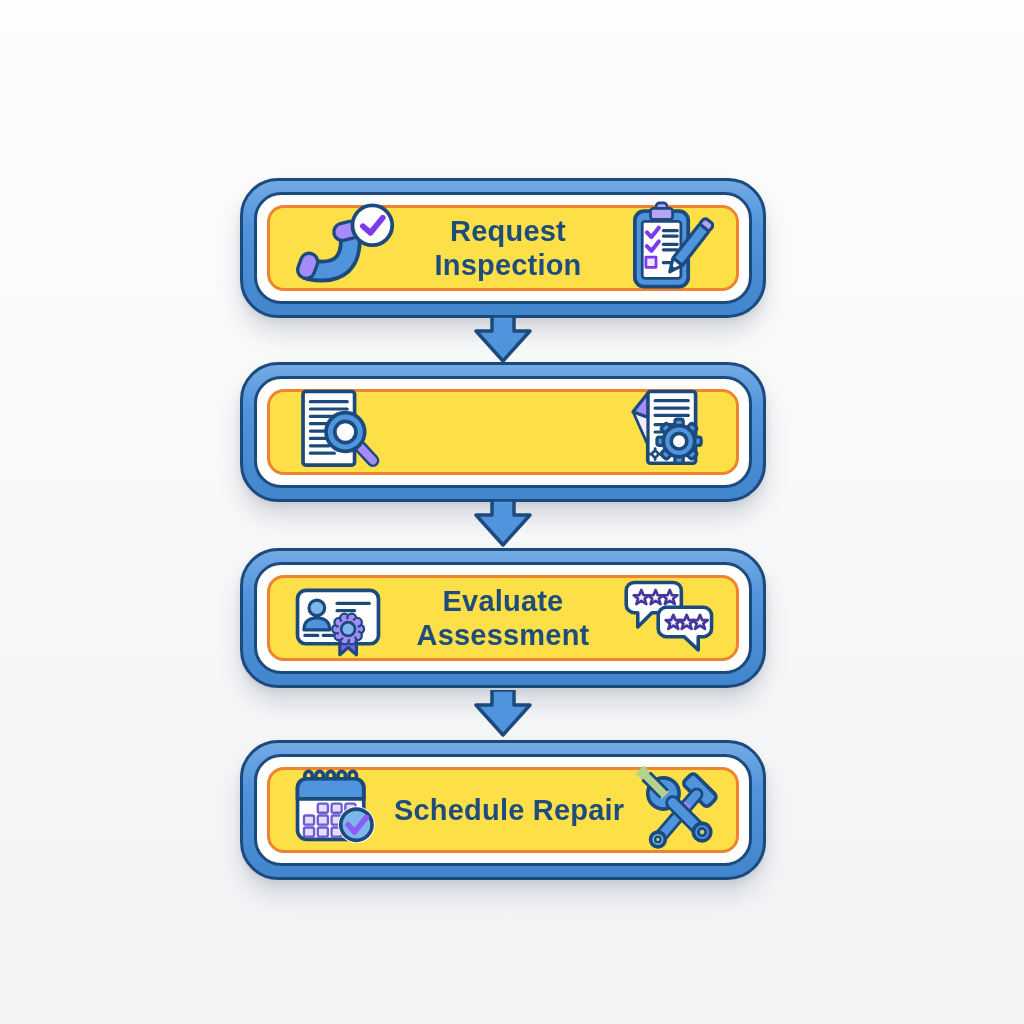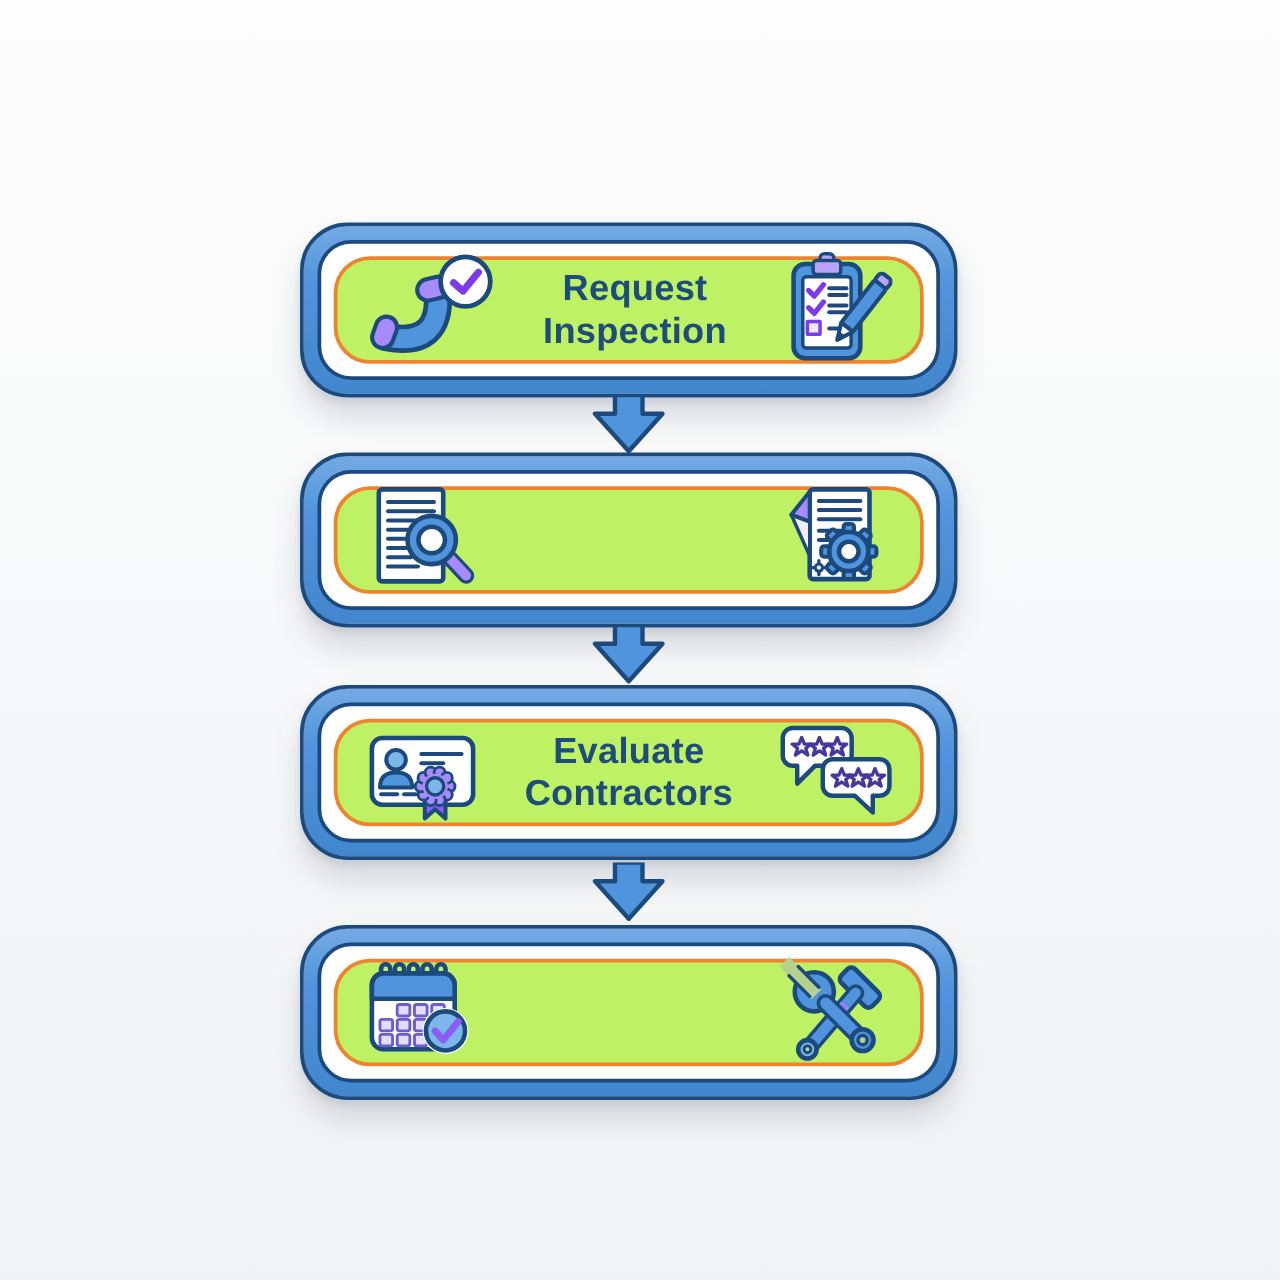--- a/index.html
+++ b/index.html
@@ -16,22 +16,22 @@
     border:3px solid #1c4a7d;border-radius:38px;
     background:linear-gradient(180deg,#74aae3 0%,#4f94dc 35%,#4286cd 100%);
     padding:11px;
     box-shadow:0 16px 22px rgba(90,100,120,.20), 0 4px 6px rgba(90,100,120,.12);
   }
   .ring-white{
     height:100%;box-sizing:border-box;background:#ffffff;
     border:3px solid #1c4a7d;border-radius:27px;padding:10px;
   }
   .ring-green{
-    height:100%;box-sizing:border-box;background:#bef264;
-    border:3px solid #ee8330;border-radius:29px;
+    height:100%;box-sizing:border-box;background:#fde047;
+    border:3px solid #ee8330;border-radius:17px;
     display:flex;align-items:center;justify-content:space-between;
     padding:0 20px;gap:8px;
   }
   .icon{width:96px;height:98px;flex:0 0 auto;display:flex;align-items:center;justify-content:center;}
   .icon svg{display:block;}
   .icon-wide{width:106px;}
   .label{
     flex:1;text-align:center;font-weight:bold;font-size:29px;line-height:1.18;
     color:#1e4d7d;white-space:pre;letter-spacing:.2px;
   }
@@ -180,21 +180,21 @@
               <circle cx="50.9" cy="54.7" r="4.8"></circle>
                 <circle cx="57.1" cy="50.1" r="4.8"></circle>
               <circle cx="64.9" cy="50.1" r="4.8"></circle>
                 <circle cx="71.1" cy="54.7" r="4.8"></circle>
             </g>
             <circle cx="61" cy="62" r="11" fill="#a78bfa"></circle>
             <circle cx="61" cy="62" r="7.5" fill="#7db6e8" stroke="#1c4a7d" stroke-width="3"></circle>
           </svg>
         </div>
         <div class="label">Evaluate
-Contractors</div>
+Assessment</div>
         <div class="icon">
           <svg width="100" height="92" viewBox="0 0 108 100" fill="none" stroke-linejoin="round">
             <defs>
               <path id="st" d="M 0 -8.5 L 2.5 -2.6 L 8.6 -2.6 L 3.7 1.3 L 5.6 7.3 L 0 3.6 L -5.6 7.3 L -3.7 1.3 L -8.6 -2.6 L -2.5 -2.6 Z" fill="#f3f0ff" stroke="#44399b" stroke-width="3" stroke-linejoin="round"></path>
             </defs>
             <path d="M16,10 h44 a9,9 0 0 1 9,9 v16 a9,9 0 0 1 -9,9 H36 L20,60 V44 h-4 a9,9 0 0 1 -9,-9 V19 a9,9 0 0 1 9,-9 Z" fill="#ffffff" stroke="#1c4a7d" stroke-width="4"></path>
             <use href="#st" transform="translate(24,27)"></use>
             <use href="#st" transform="translate(40,27)"></use>
             <use href="#st" transform="translate(56,27)"></use>
             <path d="M52,38 h42 a9,9 0 0 1 9,9 v15 a9,9 0 0 1 -9,9 h-6 v15 L72,71 H52 a9,9 0 0 1 -9,-9 V47 a9,9 0 0 1 9,-9 Z" fill="#ffffff" stroke="#1c4a7d" stroke-width="4"></path>
@@ -237,20 +237,21 @@
                 <rect x="60" y="56" width="11" height="10" rx="2"></rect>
               <rect x="15" y="69" width="11" height="10" rx="2"></rect>
                 <rect x="30" y="69" width="11" height="10" rx="2"></rect>
                 <rect x="45" y="69" width="11" height="10" rx="2"></rect>
             </g>
             <circle cx="72" cy="66" r="20" fill="#ffffff"></circle>
             <circle cx="72" cy="66" r="17" fill="#7db6e8" stroke="#1c4a7d" stroke-width="4"></circle>
             <path d="M 63 66 L 70 74 L 83 58" stroke="#8b5cf6" stroke-width="6" fill="none" stroke-linecap="round" stroke-linejoin="round"></path>
           </svg>
         </div>
+        <div class="label">Schedule Repair</div>
         <div class="icon">
           <svg width="92" height="96" viewBox="0 0 100 100" fill="none" stroke-linejoin="round">
             <g transform="rotate(45 72 28)">
               <rect x="53" y="20" width="38" height="17" rx="5" fill="#4f94dc" stroke="#1c4a7d" stroke-width="4"></rect>
             </g>
             <line x1="68" y1="33" x2="26" y2="82" stroke="#1c4a7d" stroke-width="15" stroke-linecap="round"></line>
             <line x1="68" y1="33" x2="26" y2="82" stroke="#4f94dc" stroke-width="9" stroke-linecap="round"></line>
             <line x1="59" y1="43" x2="50" y2="54" stroke="#9f7cf5" stroke-width="9" stroke-linecap="butt"></line>
             <circle cx="26" cy="82" r="8" fill="#7db6e8" stroke="#1c4a7d" stroke-width="4"></circle>
             <circle cx="26" cy="82" r="3" fill="#b5d18d" stroke="#1c4a7d" stroke-width="2.5"></circle>

